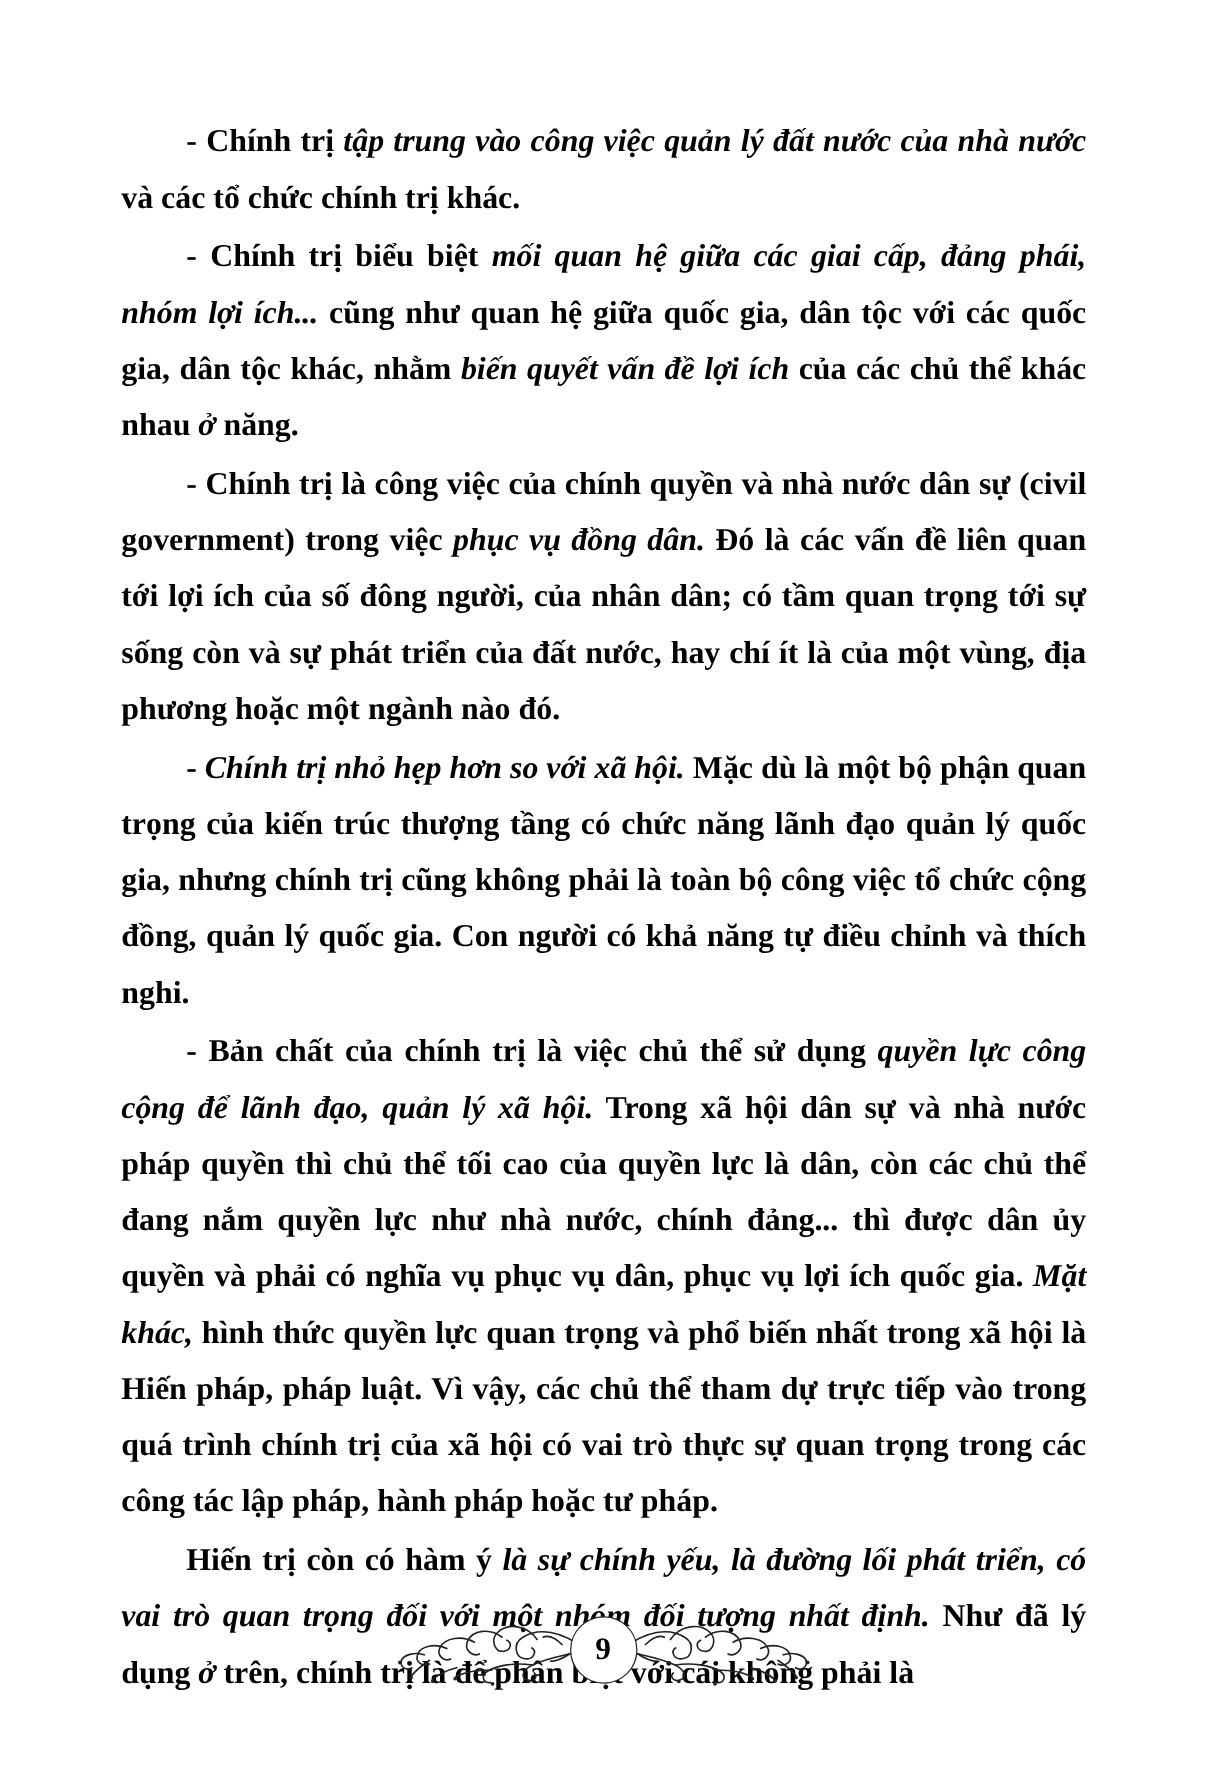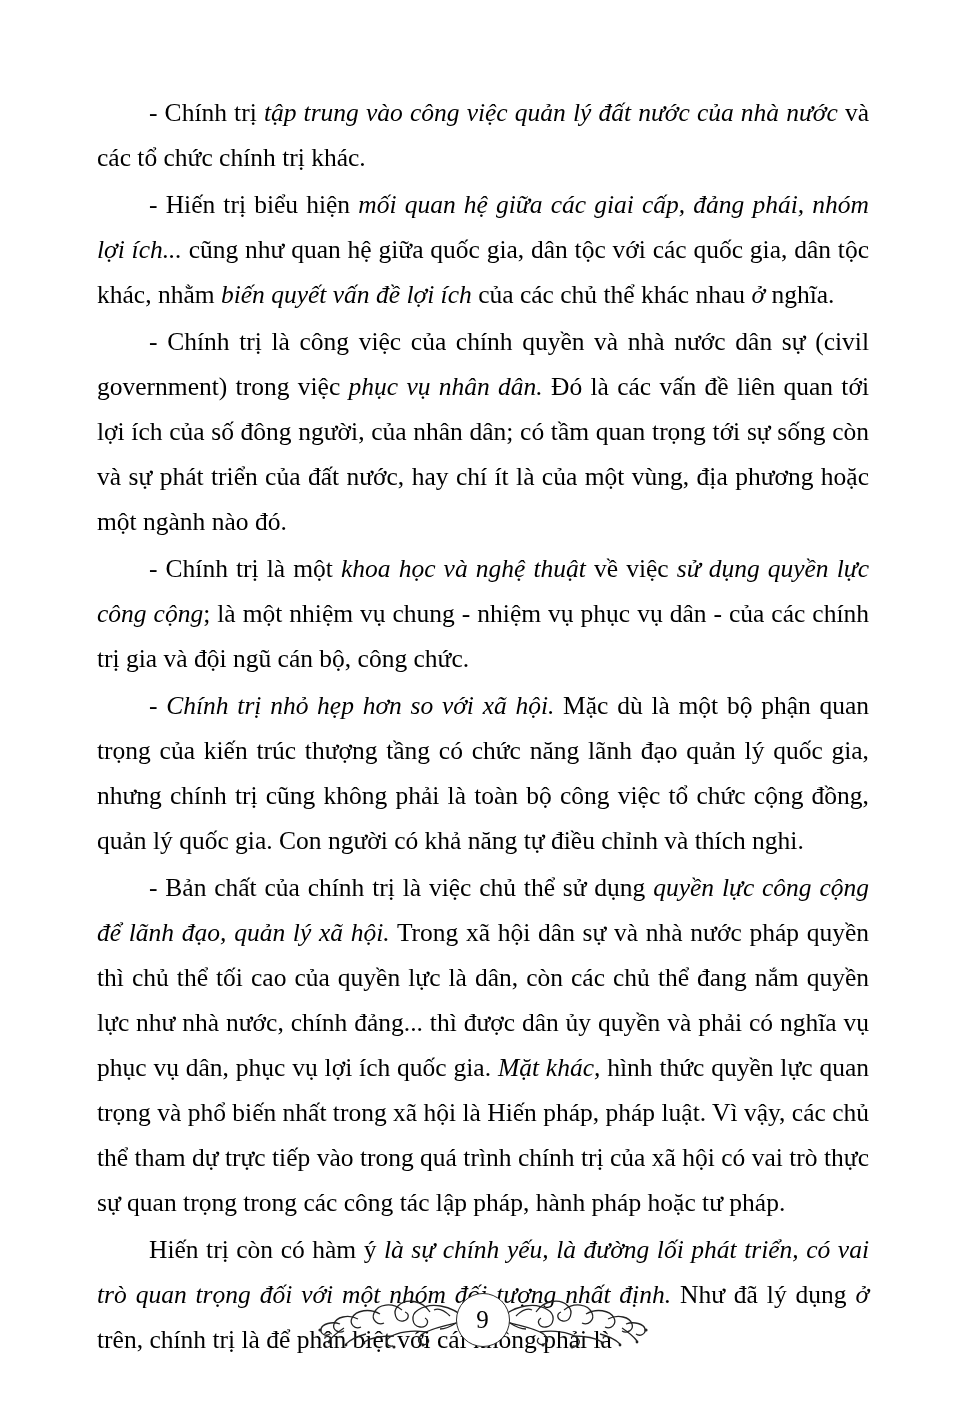--- a/index.html
+++ b/index.html
@@ -13,20 +13,21 @@
     position: relative;
     font-family: "Liberation Serif", "DejaVu Serif", serif;
     color: #000000;
     overflow: hidden;
   }
   .page {
     position: absolute;
     left: 0; top: 0;
     width: 900px;
     height: 1418px;
+    font-weight: bold;
   }
   .content {
     position: absolute;
     left: 97px;
     top: 90px;
     width: 772px;
   }
   p.para {
     margin: 0 0 2px 0;
     text-align: justify;
@@ -76,23 +77,22 @@
     margin: 0 -14px;
   }
 </style>
 </head>
 <body>
 
 <div class="page">
 
   <div class="content">
     <p class="para" id="p1"><span>- Chính trị </span><i>tập trung vào công việc quản lý đất nước của nhà nước</i><span> và các tổ chức chính trị khác.</span></p>
-    <p class="para" id="p2"><span>- Hiến trị biểu hiện </span><i>mối quan hệ giữa các giai cấp, đảng phái, nhóm lợi ích...</i><span> cũng như quan hệ giữa quốc gia, dân tộc với các quốc gia, dân tộc khác, nhằm </span><i>biến quyết vấn đề lợi ích</i><span> của các chủ thể khác nhau </span><i>ở</i><span> nghĩa.</span></p>
-    <p class="para" id="p3"><span>- Chính trị là công việc của chính quyền và nhà nước dân sự (civil government) trong việc </span><i>phục vụ nhân dân.</i><span> Đó là các vấn đề liên quan tới lợi ích của số đông người, của nhân dân; có tầm quan trọng tới sự sống còn và sự phát triển của đất nước, hay chí ít là của một vùng, địa phương hoặc một ngành nào đó.</span></p>
-    <p class="para" id="p4"><span>- Chính trị là một </span><i>khoa học và nghệ thuật</i><span> về việc </span><i>sử dụng quyền lực công cộng</i><span>; là một nhiệm vụ chung - nhiệm vụ phục vụ dân - của các chính trị gia và đội ngũ cán bộ, công chức.</span></p>
+    <p class="para" id="p2"><span>- Chính trị biểu biệt </span><i>mối quan hệ giữa các giai cấp, đảng phái, nhóm lợi ích...</i><span> cũng như quan hệ giữa quốc gia, dân tộc với các quốc gia, dân tộc khác, nhằm </span><i>biến quyết vấn đề lợi ích</i><span> của các chủ thể khác nhau </span><i>ở</i><span> năng.</span></p>
+    <p class="para" id="p3"><span>- Chính trị là công việc của chính quyền và nhà nước dân sự (civil government) trong việc </span><i>phục vụ đồng dân.</i><span> Đó là các vấn đề liên quan tới lợi ích của số đông người, của nhân dân; có tầm quan trọng tới sự sống còn và sự phát triển của đất nước, hay chí ít là của một vùng, địa phương hoặc một ngành nào đó.</span></p>
     <p class="para" id="p5"><span>- </span><i>Chính trị nhỏ hẹp hơn so với xã hội.</i><span> Mặc dù là một bộ phận quan trọng của kiến trúc thượng tầng có chức năng lãnh đạo quản lý quốc gia, nhưng chính trị cũng không phải là toàn bộ công việc tổ chức cộng đồng, quản lý quốc gia. Con người có khả năng tự điều chỉnh và thích nghi.</span></p>
     <p class="para" id="p6"><span>- Bản chất của chính trị là việc chủ thể sử dụng </span><i>quyền lực công cộng để lãnh đạo, quản lý xã hội.</i><span> Trong xã hội dân sự và nhà nước pháp quyền thì chủ thể tối cao của quyền lực là dân, còn các chủ thể đang nắm quyền lực như nhà nước, chính đảng... thì được dân ủy quyền và phải có nghĩa vụ phục vụ dân, phục vụ lợi ích quốc gia. </span><i>Mặt khác,</i><span> hình thức quyền lực quan trọng và phổ biến nhất trong xã hội là Hiến pháp, pháp luật. Vì vậy, các chủ thể tham dự trực tiếp vào trong quá trình chính trị của xã hội có vai trò thực sự quan trọng trong các công tác lập pháp, hành pháp hoặc tư pháp.</span></p>
     <p class="para last" id="p7"><span>Hiến trị còn có hàm ý </span><i>là sự chính yếu, là đường lối phát triển, có vai trò quan trọng đối với một nhóm đối tượng nhất định.</i><span> Như đã lý dụng </span><i>ở</i><span> trên, chính trị là để phân biệt với cái không phải là</span></p>
   </div>
 
   <div class="footer">
     <div class="page-number-wrap">
 
       <svg class="orn-left" width="160" height="60" viewBox="0 0 160 60">
         <g fill="none" stroke="#222" stroke-width="1.3">

